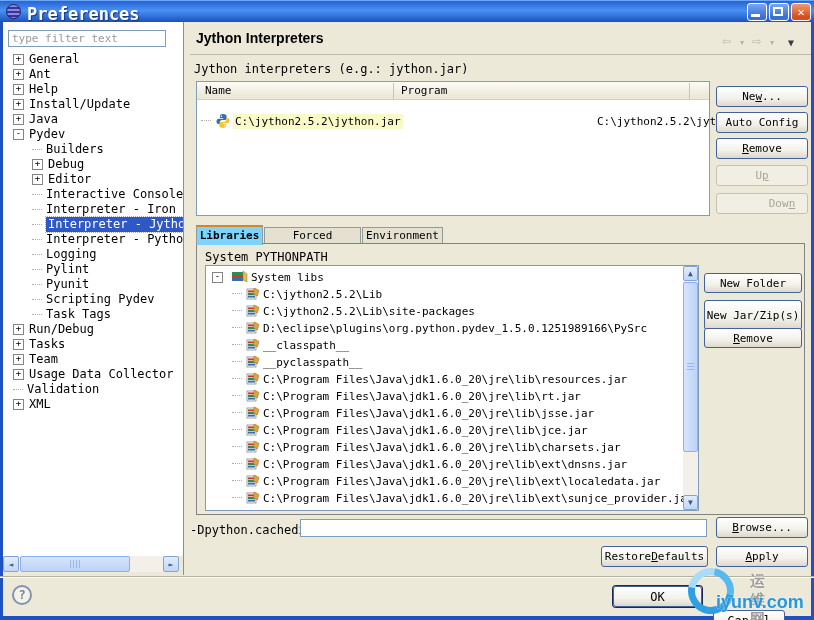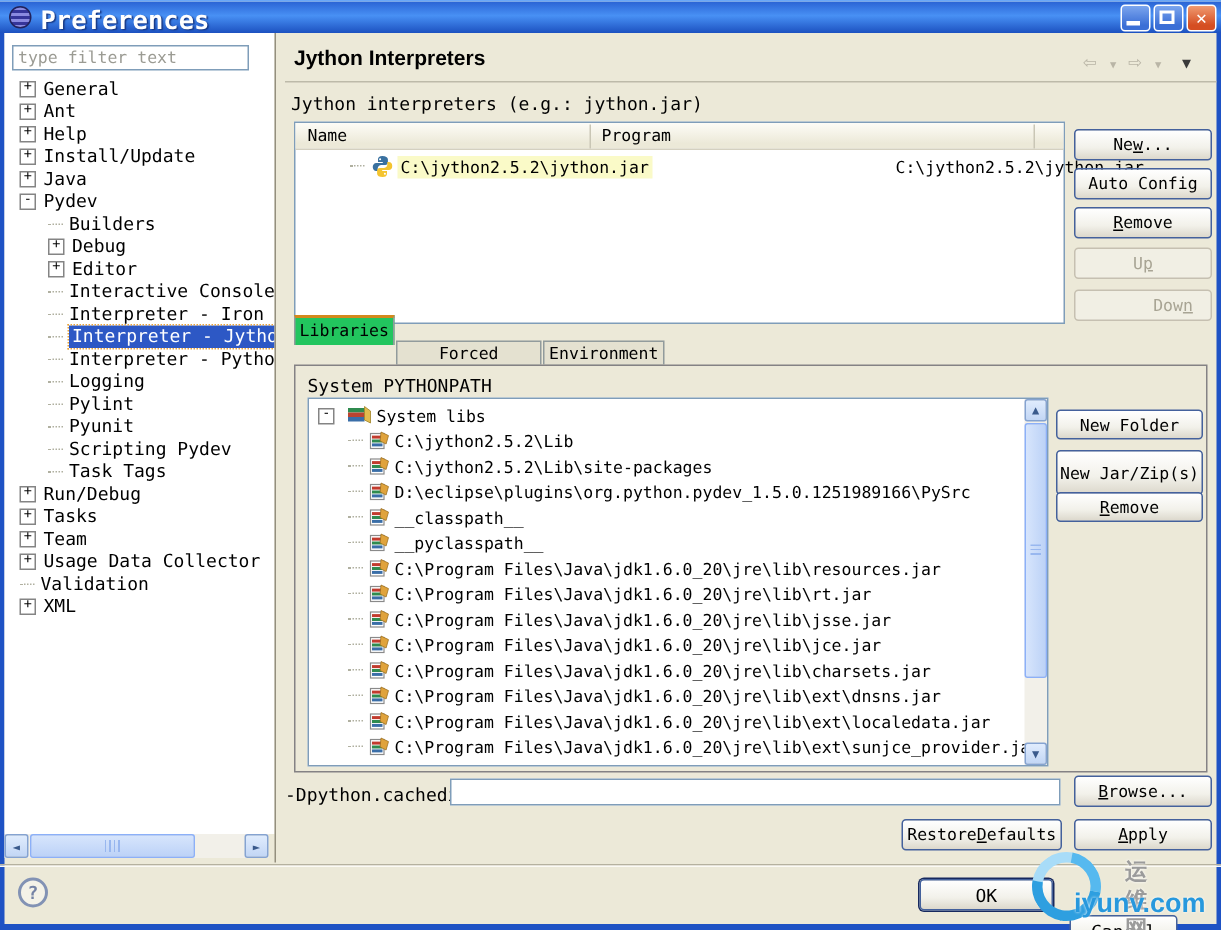--- a/index.html
+++ b/index.html
@@ -52,30 +52,30 @@
   .menu-caret{position:absolute;top:37px;font-size:10px;color:#3a3a3a;}
   .hline{position:absolute;height:1px;background:#bdbaa9;}
   .lbl{position:absolute;font-size:12px;}
   
   .itable{position:absolute;left:196px;top:81px;width:514px;height:135px;background:#fff;
     border:1px solid #7f9db9;box-sizing:border-box;}
   .itable .thead{position:absolute;left:0;top:0;width:100%;height:18px;
     background:linear-gradient(180deg,#fdfcf7,#ece9d8 80%);border-bottom:1px solid #d4d0c0;box-sizing:border-box;}
   .itable .th{position:absolute;top:2px;font-size:11px;}
   .itable .csep{position:absolute;top:1px;width:1px;height:16px;background:#c9c6b5;}
-  .itable .irow{position:absolute;left:0;top:20px;width:100%;height:18px;display:flex;align-items:center;padding-left:32px;}
+  .itable .irow{position:absolute;left:0;top:30px;width:100%;height:18px;display:flex;align-items:center;}
   .itable .irow .stub{margin-left:4px;}
   .iname{font-size:11px;background:#fafac8;padding:1px 2px;margin-left:2px;}
   .iloc{position:absolute;left:400px;font-size:11px;}
   .icon16{display:inline-block;width:16px;height:16px;flex:0 0 16px;}
   
   .tab{position:absolute;box-sizing:border-box;font-size:11px;text-align:center;
     border:1px solid #919b9c;background:#e4e1d0;height:17px;top:227px;line-height:15px;}
-  .tab.active{top:210px;height:20px;background:#22c55e;border-bottom:none;
-    border-top:2px solid #d3891c;line-height:17px;z-index:3;font-weight:normal;}
+  .tab.active{top:225px;height:20px;background:#7dd3fc;border-bottom:none;
+    border-top:2px solid #d3891c;line-height:17px;z-index:3;font-weight:bold;}
   .tabbox{position:absolute;left:196px;top:243px;width:609px;height:272px;
     border:1px solid #848284;box-sizing:border-box;background:#ece9d8;z-index:1;}
   
   .libs{position:absolute;left:8px;top:21px;width:494px;height:246px;background:#fff;
     border:1px solid #7f9db9;box-sizing:border-box;overflow:hidden;}
   .librow{position:absolute;height:16px;display:flex;align-items:center;white-space:nowrap;font-size:11px;}
   .icon14{display:inline-block;width:14px;height:14px;flex:0 0 14px;margin-right:3px;}
   
   .sb-btn{position:absolute;box-sizing:border-box;border:1px solid #85a3d1;border-radius:2px;
     background:linear-gradient(180deg,#e0ecfd,#c2d6f5);color:#3a5a8c;font-size:8px;

